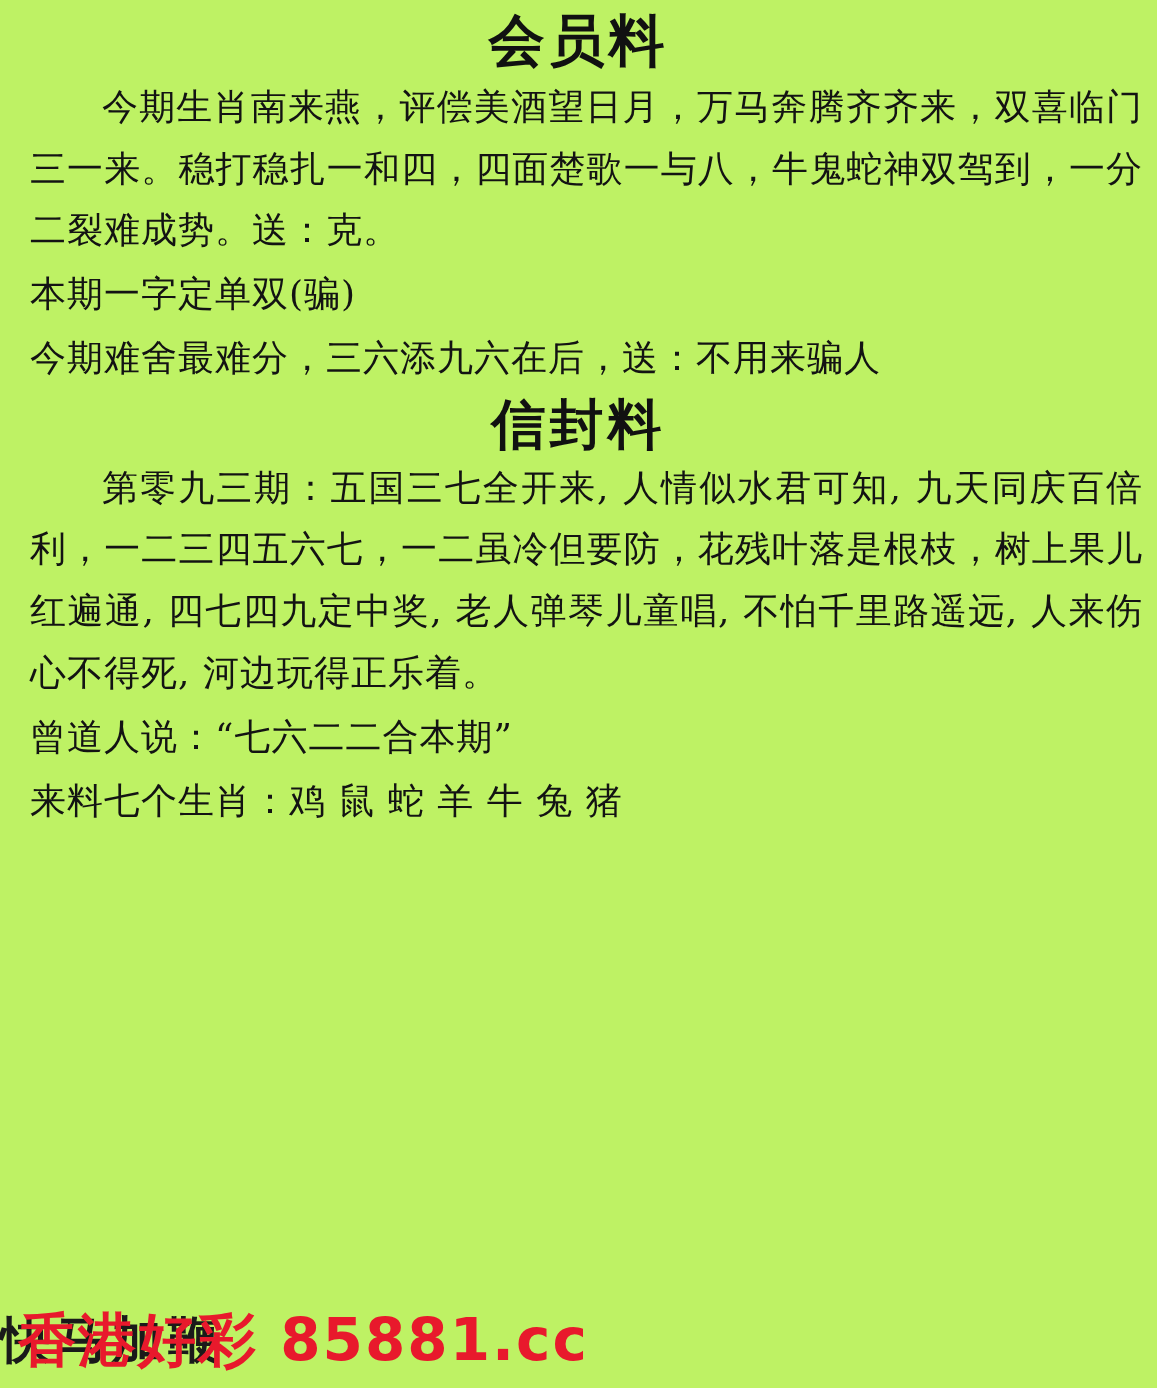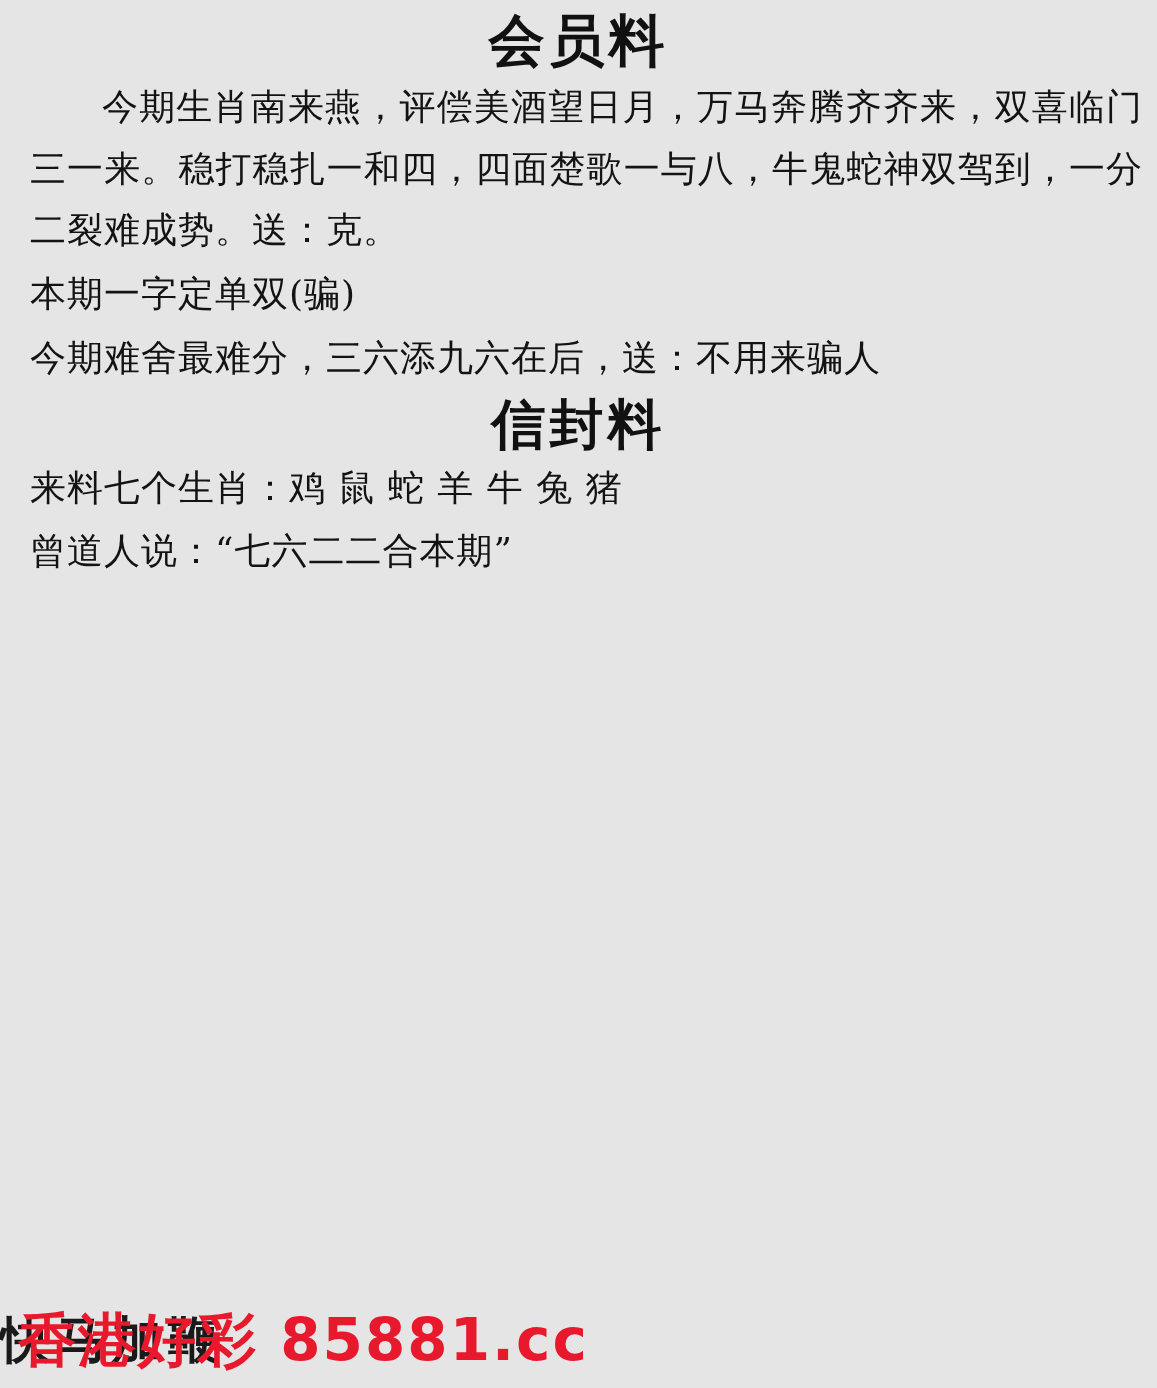--- a/index.html
+++ b/index.html
@@ -7,21 +7,21 @@
     padding: 0;
     background: #ffffff;
   }
   body {
     font-family: "Liberation Serif", serif;
   }
   .page {
     position: relative;
     width: 1157px;
     height: 1388px;
-    background: #e5e5e5;
+    background: #bef264;
     overflow: hidden;
   }
   .doc {
     position: absolute;
     top: 0;
     left: 0;
     width: 1157px;
     padding: 0;
     box-sizing: border-box;
   }
@@ -108,26 +108,27 @@
     <div class="para indent">今期生肖南来燕，评偿美酒望日月，万马奔腾齐齐来，双喜临门三一来。稳打稳扎一和四，四面楚歌一与八，牛鬼蛇神双驾到，一分二裂难成势。送：克。</div>
 
 
     <div class="para">本期一字定单双(骗)</div>
 
     <div class="para">今期难舍最难分，三六添九六在后，送：不用来骗人</div>
 
     <div class="heading-2">信封料</div>
 
 
+    <div class="para indent">第零九三期：五国三七全开来, 人情似水君可知, 九天同庆百倍利，一二三四五六七，一二虽冷但要防，花残叶落是根枝，树上果儿红遍通, 四七四九定中奖, 老人弹琴儿童唱, 不怕千里路遥远, 人来伤心不得死, 河边玩得正乐着。</div>
 
 
 
+    <div class="para">曾道人说：“七六二二合本期”</div>
+
     <div class="para">来料七个生肖：鸡 鼠 蛇 羊 牛 兔 猪</div>
-
-    <div class="para">曾道人说：“七六二二合本期”</div>
 
   </div>
 
   <div class="bottomline">快马加鞭</div>
 
   <div class="watermark">
     <span>香港好彩</span>
     <span class="wm-site">85881.cc</span>
   </div>
 

